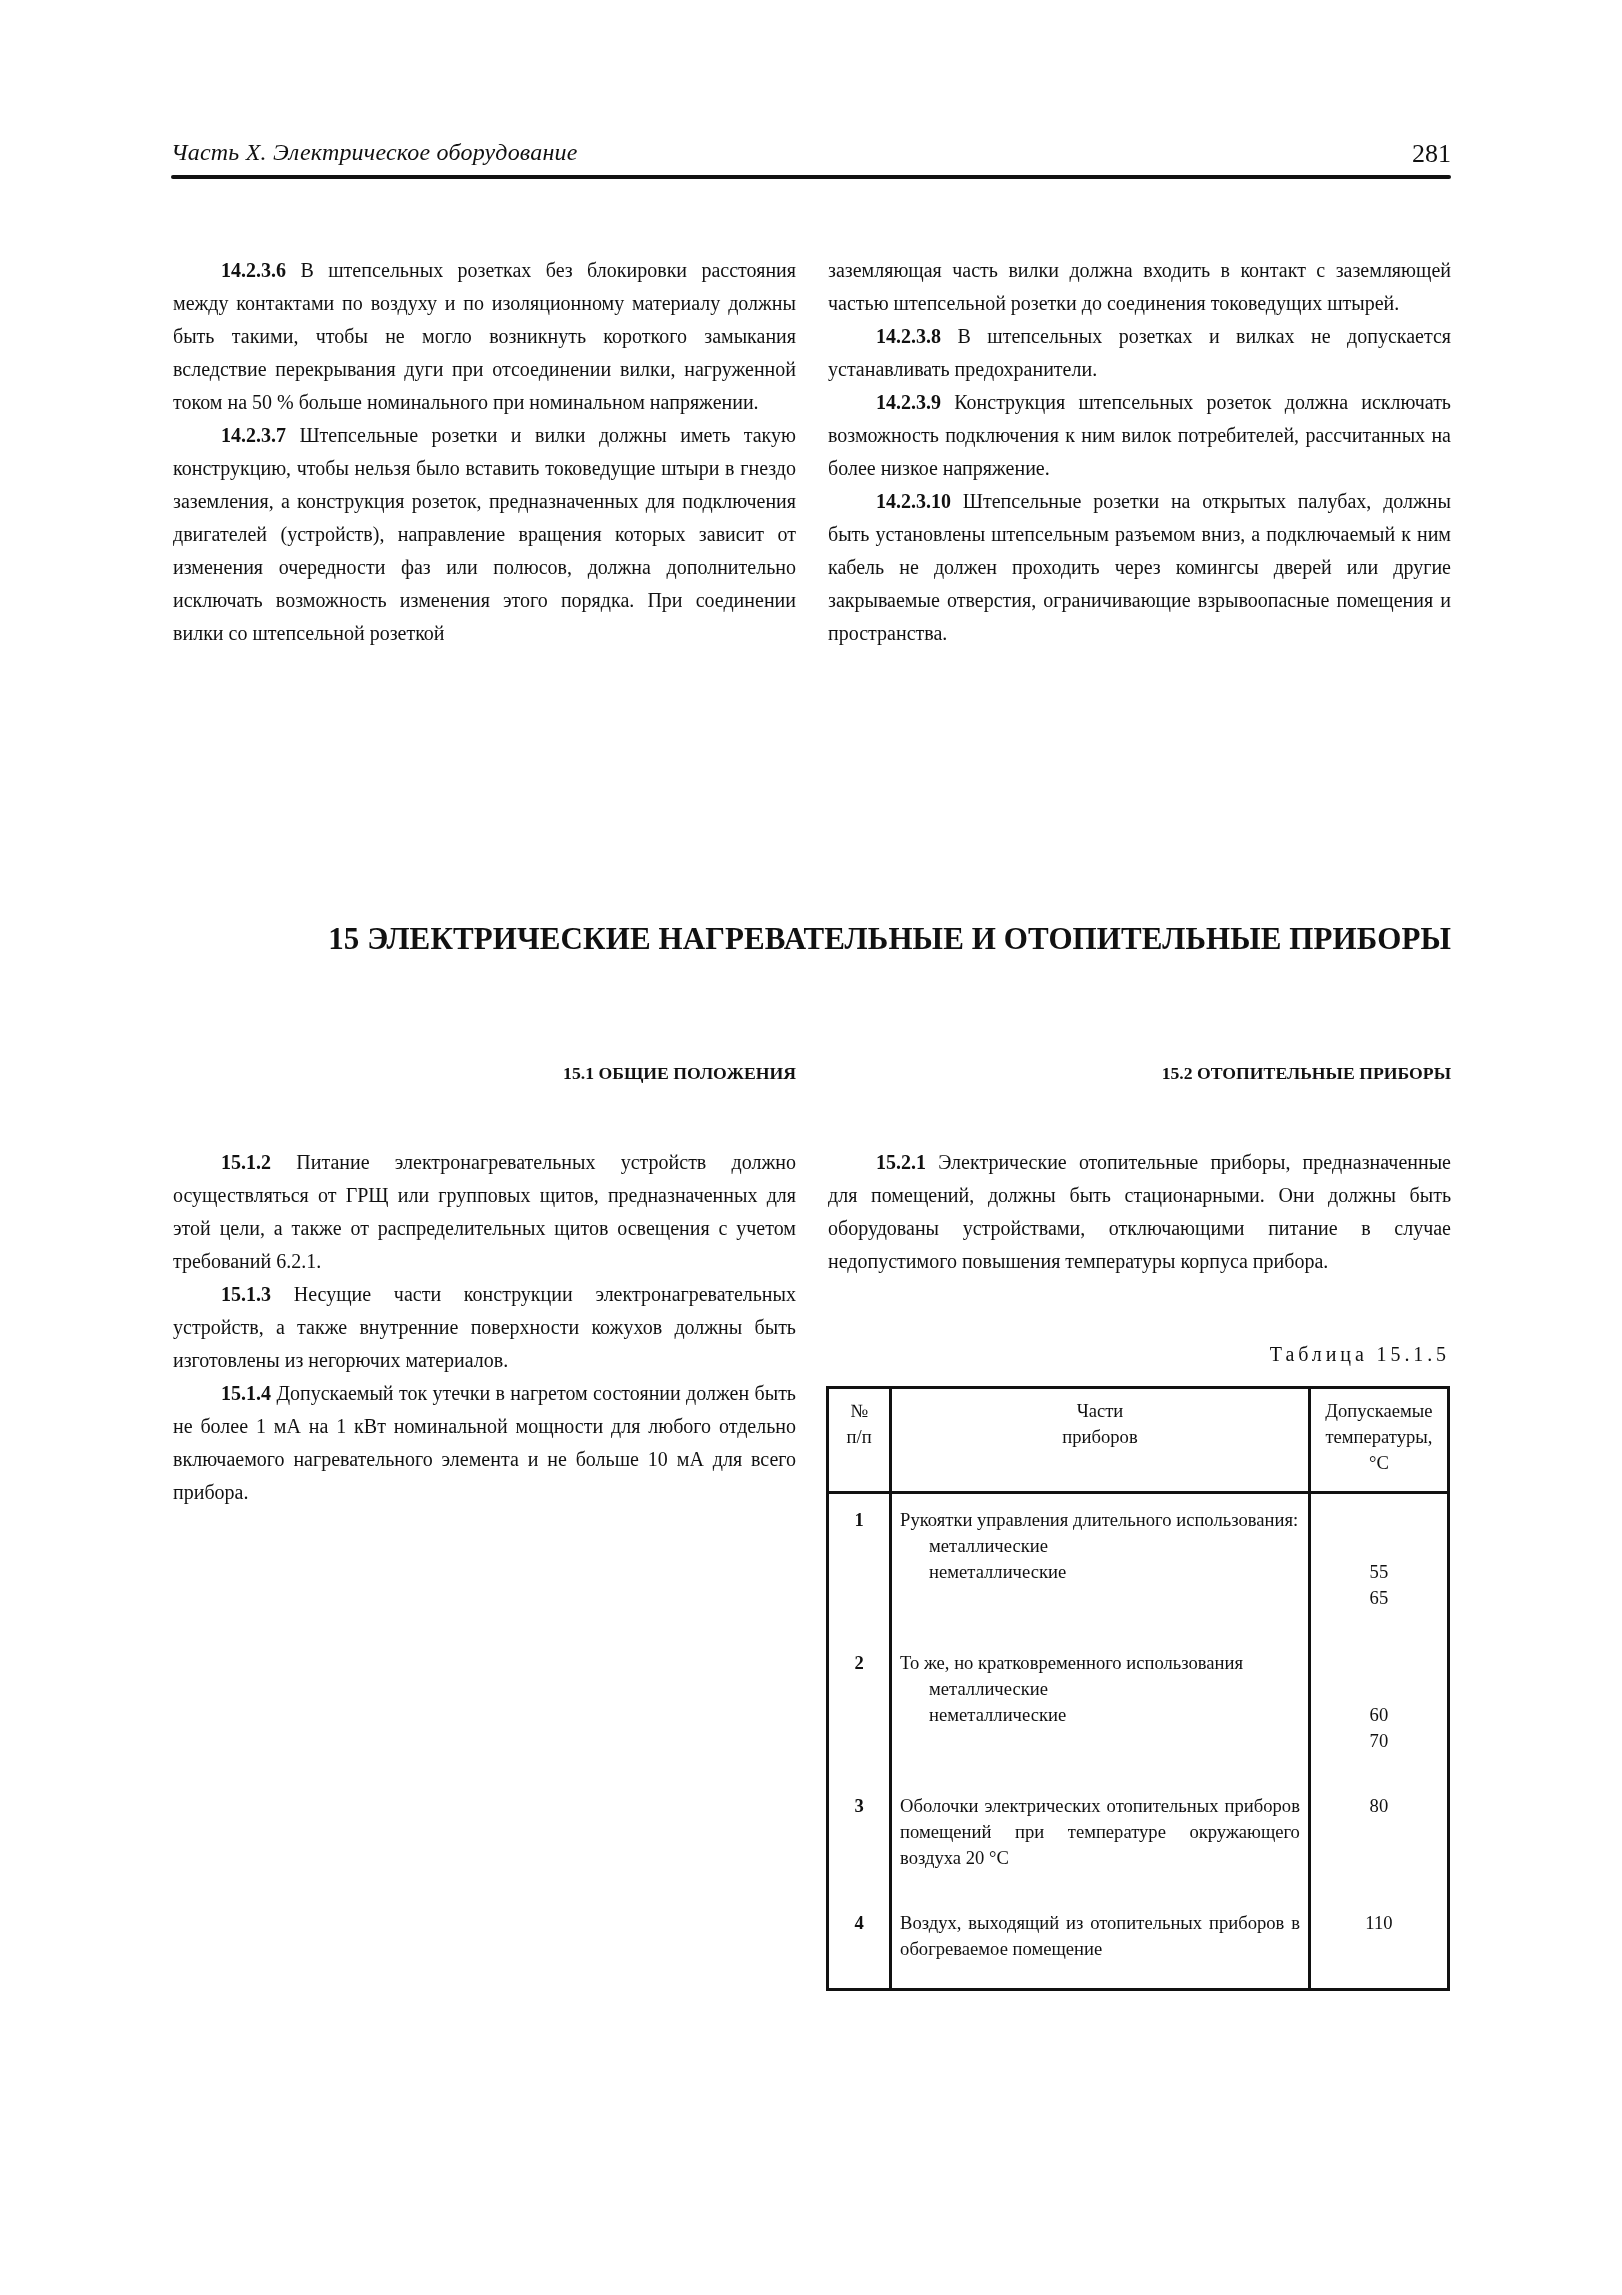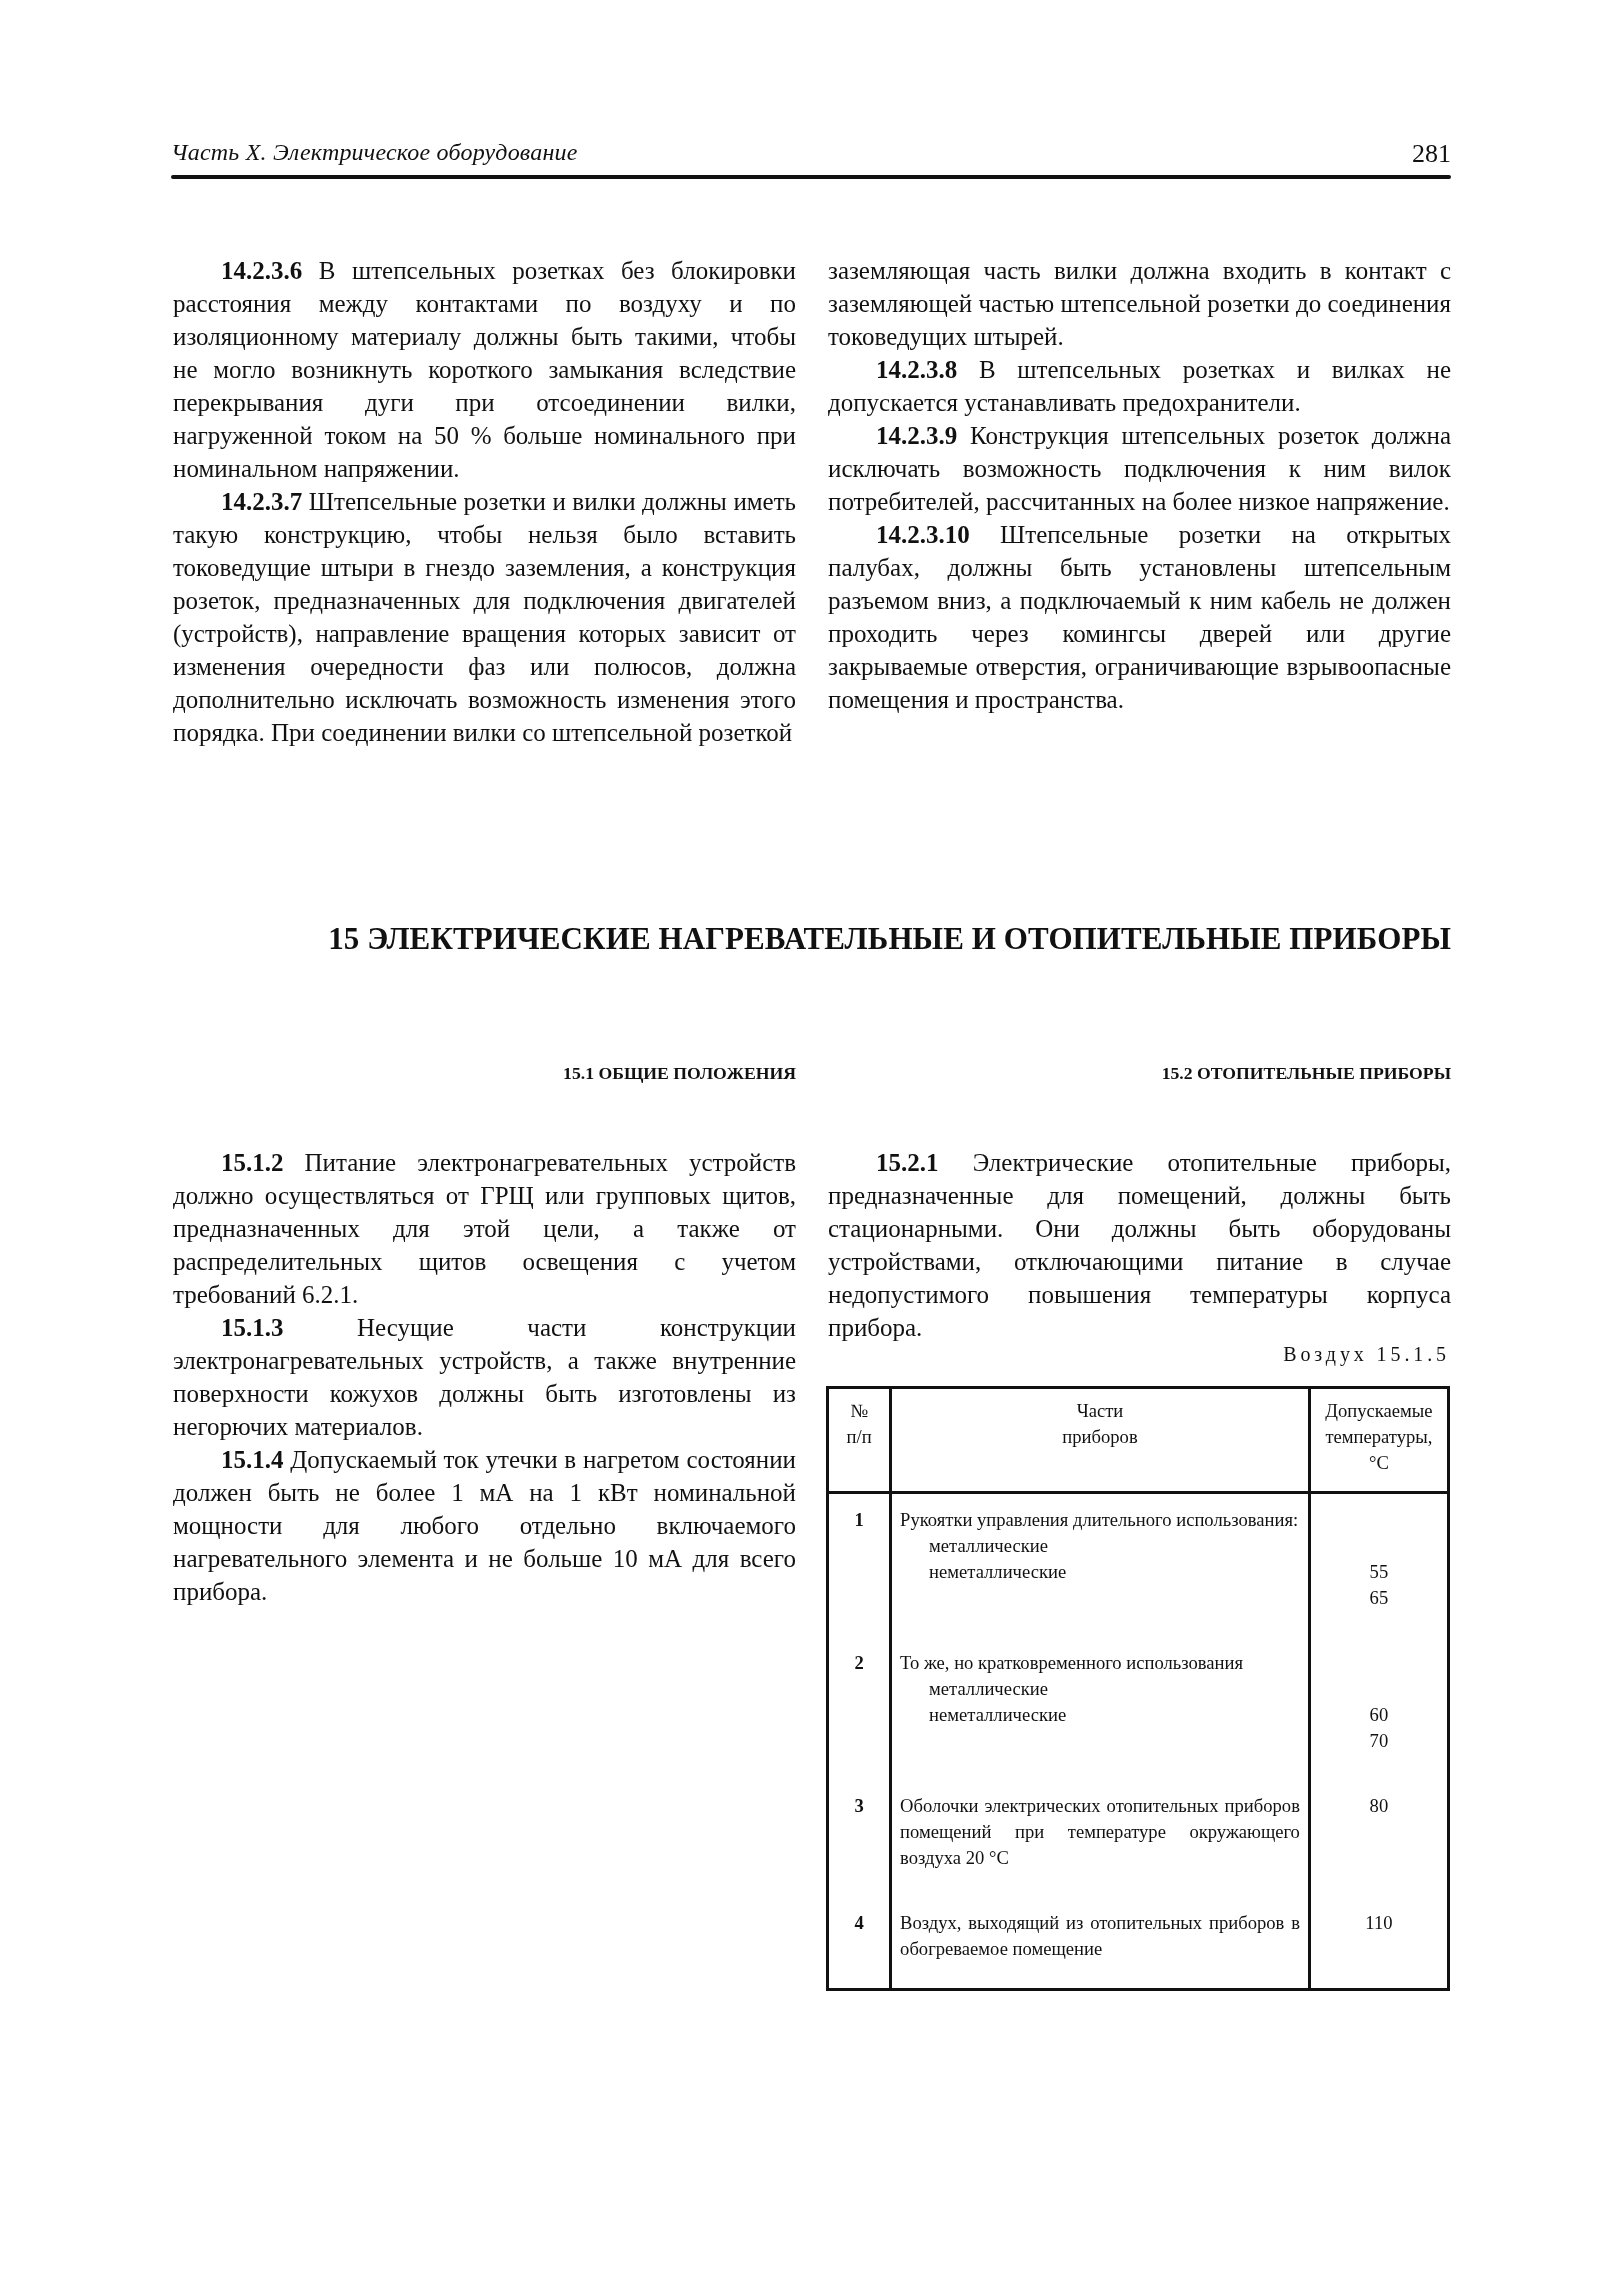--- a/index.html
+++ b/index.html
@@ -3,21 +3,21 @@
 <meta charset="utf-8">
 <style>
   html, body { margin: 0; padding: 0; background: #ffffff; }
   body { width: 1623px; height: 2295px; position: relative; overflow: hidden;
          font-family: "Liberation Serif", "DejaVu Serif", serif; color: #111; }
   .running-head { position: absolute; left: 171px; top: 139px; width: 1280px; height: 34px; }
   .running-head .title { position: absolute; left: 0; top: 0; font-style: italic; font-size: 24px; letter-spacing: 0.2px; }
   .running-head .page { position: absolute; right: 0; top: 0; font-size: 26px; }
   .head-rule { position: absolute; left: 171px; top: 175px; width: 1280px; height: 3.9px; background: #111; border-radius: 2px; }
 
-  .col { position: absolute; width: 623px; font-size: 25px; line-height: 33px; text-align: justify; }
+  .col { position: absolute; width: 623px; font-size: 20px; line-height: 33px; text-align: justify; }
   .col p { margin: 0; text-indent: 48px; hyphens: manual; }
   .col p.cont { text-indent: 0; }
   .col b { font-weight: bold; }
 
   .col-top-left  { left: 173px; top: 254px; }
   .col-top-right { left: 828px; top: 254px; }
 
   .chapter-title { position: absolute; left: 171px; top: 921px; width: 1280px; text-align: right;
                    font-weight: bold; font-size: 31px; letter-spacing: 0.1px; }
 
@@ -75,21 +75,21 @@
 <div class="col col-bot-left">
   <p><b>15.1.2</b><span> Питание электронагревательных устройств должно осуществляться от ГРЩ или групповых щитов, предназначенных для этой цели, а также от распределительных щитов освещения с учетом требований 6.2.1.</span></p>
   <p><b>15.1.3</b><span> Несущие части конструкции электронагревательных устройств, а также внутренние поверхности кожухов должны быть изготовлены из негорючих материалов.</span></p>
   <p><b>15.1.4</b><span> Допускаемый ток утечки в нагретом состоянии должен быть не более 1 мА на 1 кВт номинальной мощности для любого отдельно включаемого нагревательного элемента и не больше 10 мА для всего прибора.</span></p>
 </div>
 
 <div class="col col-bot-right">
   <p><b>15.2.1</b><span> Электрические отопительные приборы, предназначенные для помещений, должны быть стационарными. Они должны быть оборудованы устройствами, отключающими питание в случае недопустимого повышения температуры корпуса прибора.</span></p>
 </div>
 
-<div class="table-caption">Воздух 15.1.5</div>
+<div class="table-caption">Таблица 15.1.5</div>
 
 <table class="t">
   <thead>
     <tr>
       <th class="num">
         <span>№</span><br>
         <span>п/п</span>
       </th>
       <th>
         <span>Части</span><br>

